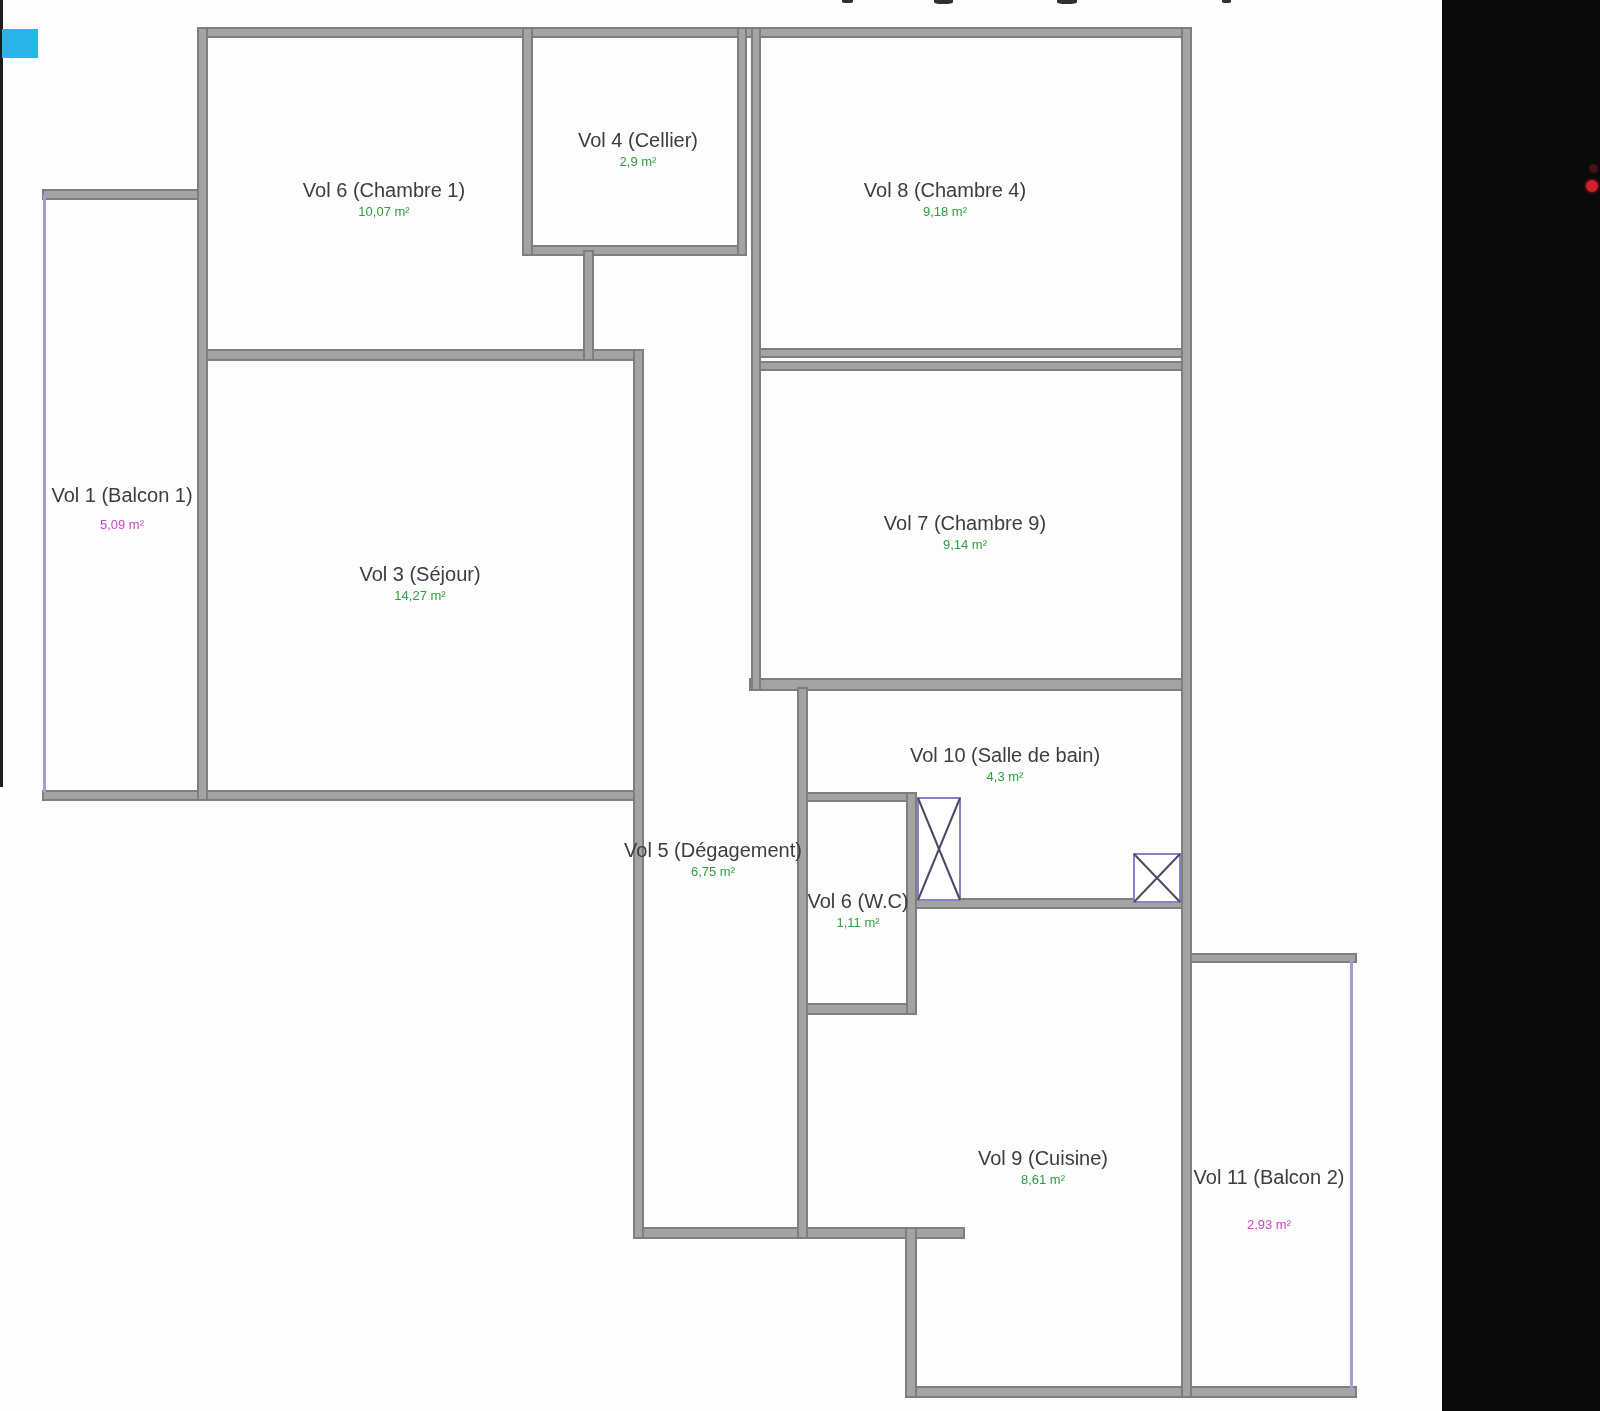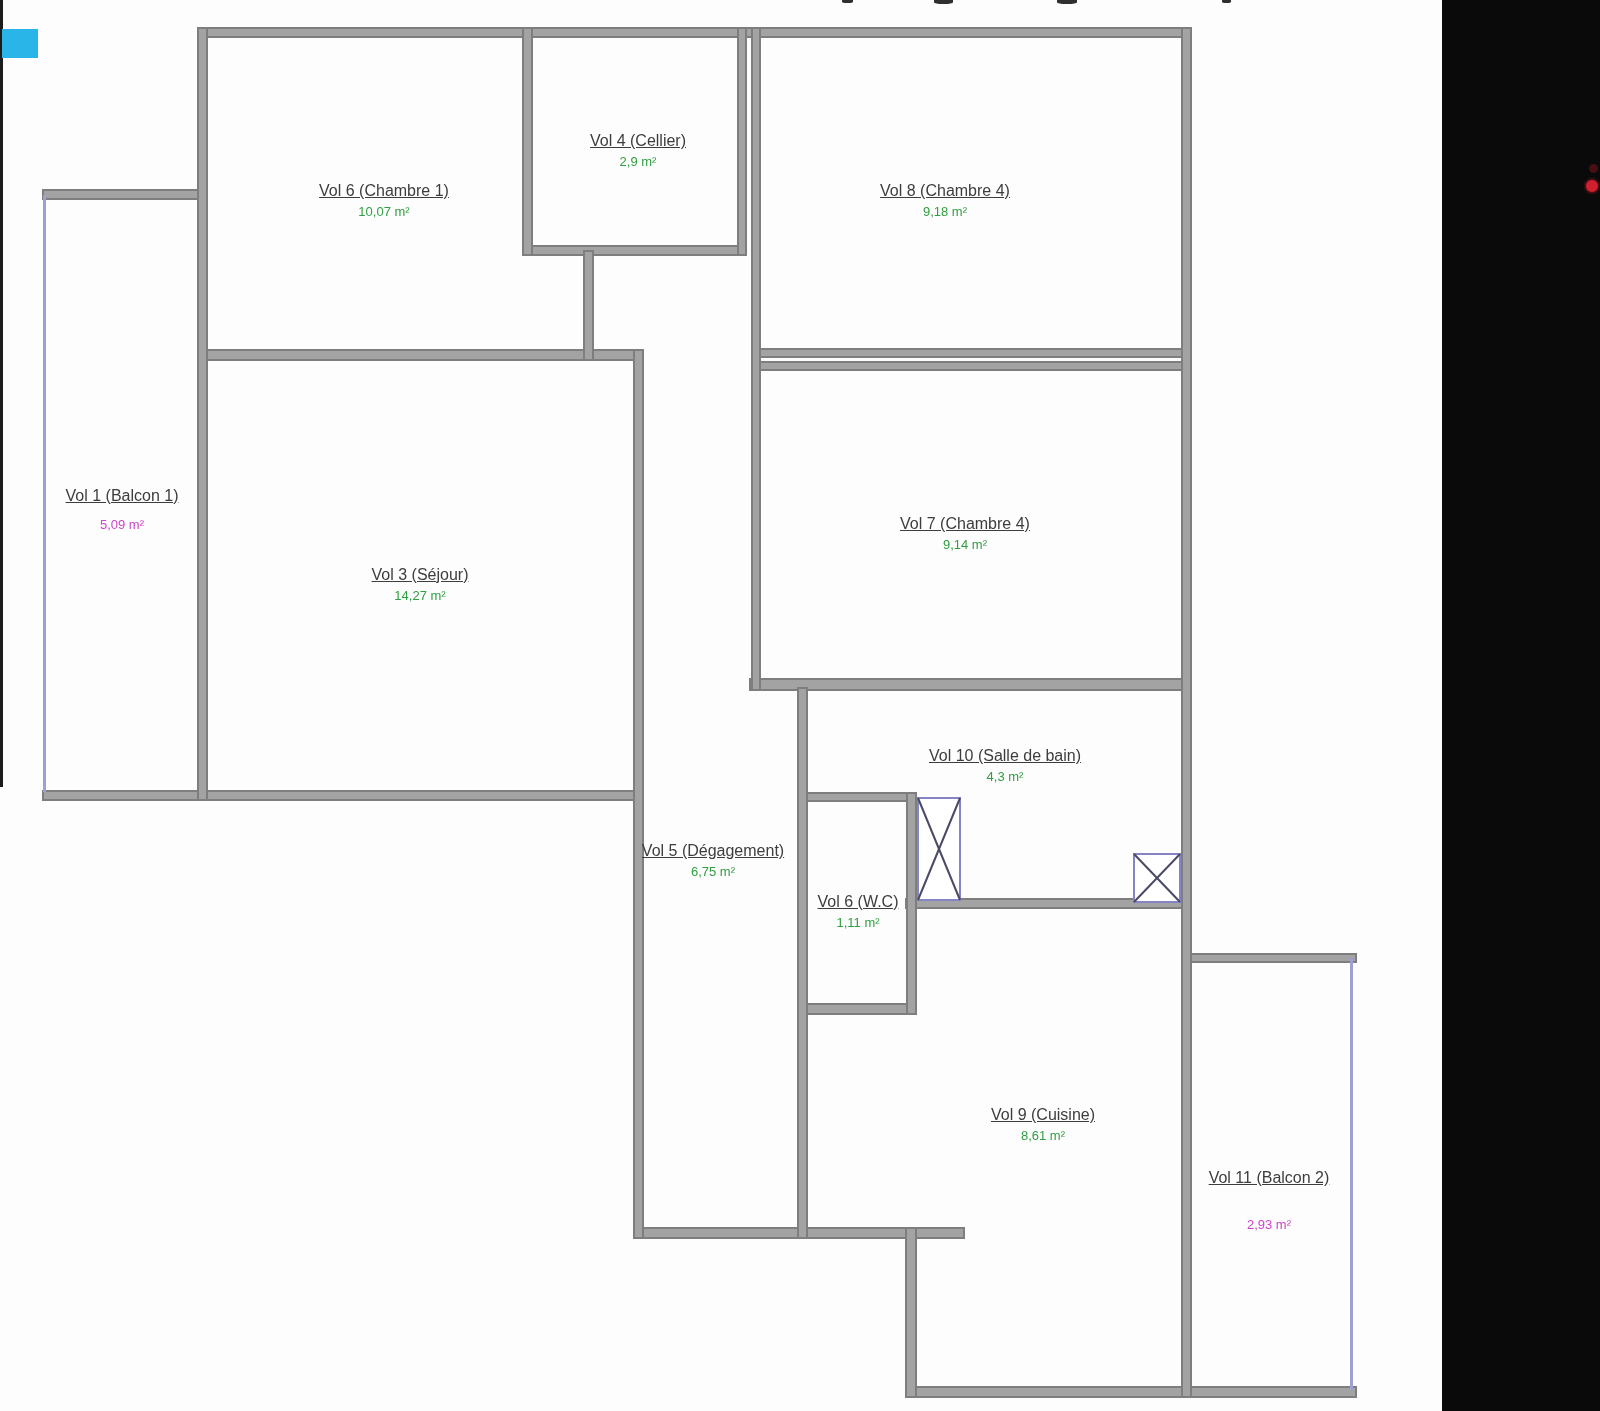--- a/index.html
+++ b/index.html
@@ -14,21 +14,21 @@
   .stage{position:relative;width:1600px;height:1411px;background:var(--background);overflow:hidden;}
 
   
   .w{position:absolute;background:var(--wall_fill);border:2px solid var(--wall_edge);box-sizing:border-box;}
 
   
   .bline{position:absolute;background:var(--balcony_line);}
 
   
   .room-label{position:absolute;transform:translateX(-50%);display:flex;flex-direction:column;align-items:center;text-align:center;white-space:nowrap;}
-  .rname{font-size:16px;line-height:21px;color:var(--label_text);text-decoration:underline;}
+  .rname{font-size:20px;line-height:21px;color:var(--label_text);}
   .rarea{font-size:13px;line-height:21px;}
   .green{color:var(--area_green);}
   .magenta{color:var(--area_magenta);}
 
   
   .fixture{position:absolute;}
 
   
   .left-edge-line{position:absolute;left:0;top:0;width:3px;height:787px;background:#1c1c1c;}
   .cyan-marker{position:absolute;left:2px;top:29px;width:36px;height:29px;background:var(--highlight_cyan);}
@@ -108,28 +108,28 @@
   </div>
   <div class="room-label" style="left:713px;top:840px;">
     <span class="rname">Vol 5 (Dégagement)</span>
     <span class="rarea green">6,75 m²</span>
   </div>
   <div class="room-label" style="left:858px;top:891px;">
     <span class="rname">Vol 6 (W.C)</span>
     <span class="rarea green">1,11 m²</span>
   </div>
   <div class="room-label" style="left:965px;top:513px;">
-    <span class="rname">Vol 7 (Chambre 4)</span>
+    <span class="rname">Vol 7 (Chambre 9)</span>
     <span class="rarea green">9,14 m²</span>
   </div>
   <div class="room-label" style="left:945px;top:180px;">
     <span class="rname">Vol 8 (Chambre 4)</span>
     <span class="rarea green">9,18 m²</span>
   </div>
-  <div class="room-label" style="left:1043px;top:1104px;">
+  <div class="room-label" style="left:1043px;top:1148px;">
     <span class="rname">Vol 9 (Cuisine)</span>
     <span class="rarea green">8,61 m²</span>
   </div>
   <div class="room-label" style="left:1005px;top:745px;">
     <span class="rname">Vol 10 (Salle de bain)</span>
     <span class="rarea green">4,3 m²</span>
   </div>
   <div class="room-label" style="left:1269px;top:1167px;">
     <span class="rname">Vol 11 (Balcon 2)</span>
     <span class="rarea magenta" style="margin-top:26px;">2,93 m²</span>

